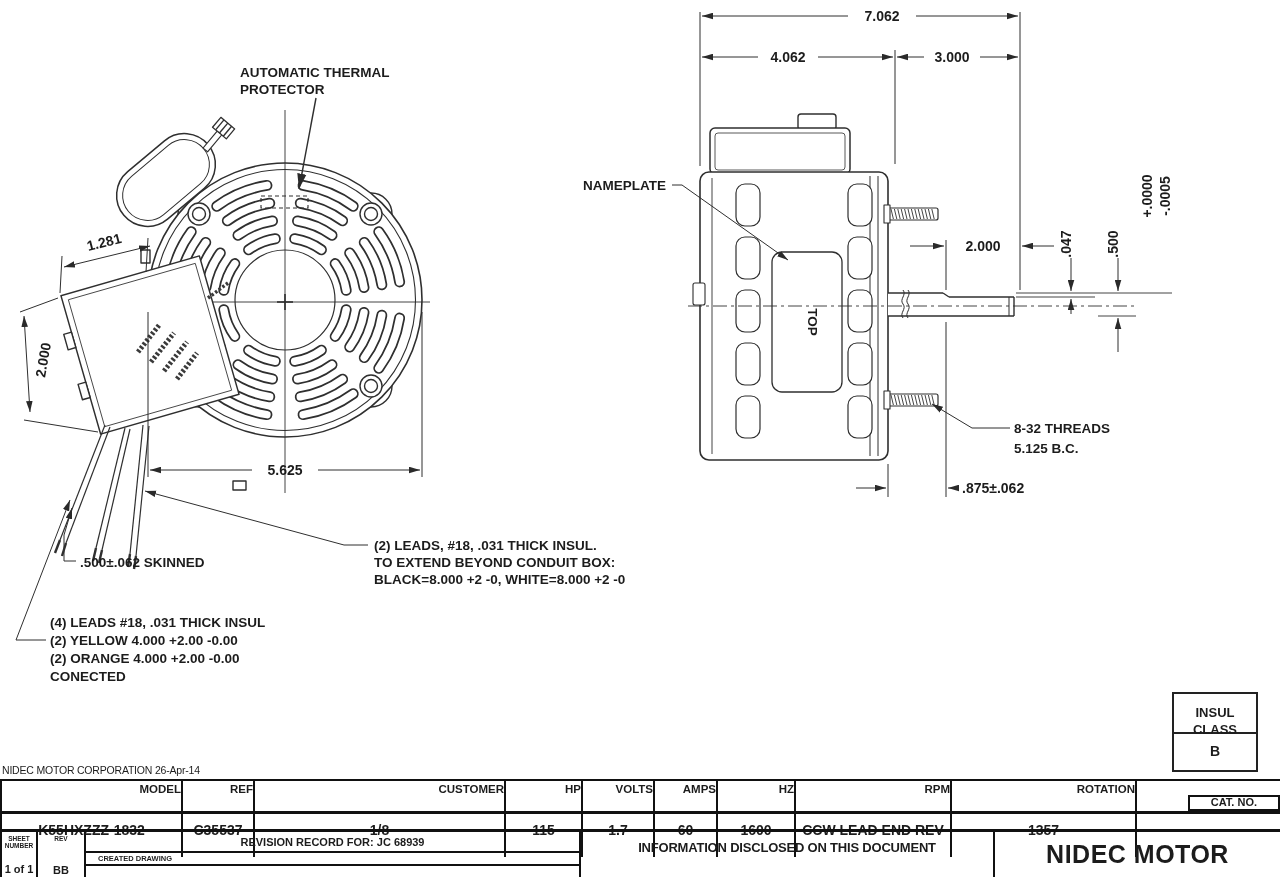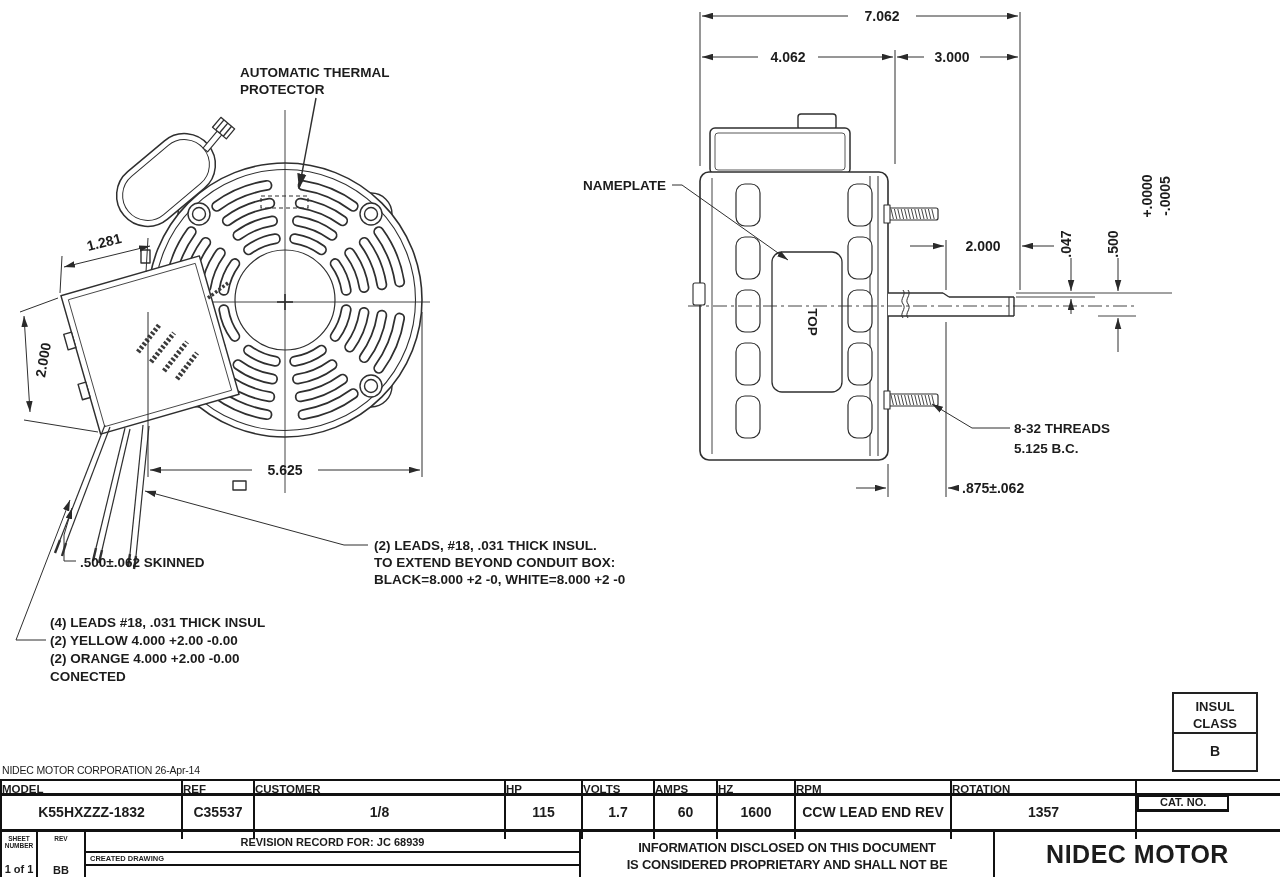--- a/index.html
+++ b/index.html
@@ -4,47 +4,47 @@
 <style>
   html,body{margin:0;padding:0;background:#fff;}
   #page{position:relative;width:1280px;height:877px;background:#fff;overflow:hidden;
         font-family:"Liberation Sans",sans-serif;color:#1c1c1c;}
   svg text{font-family:"Liberation Sans",sans-serif;fill:#1c1c1c;font-weight:bold;}
   .dimtxt{font-size:14px;}
   .notetxt{font-size:13.5px;}
   
   .insul{position:absolute;left:1172px;top:692px;width:86px;height:80px;border:2px solid #222;
          box-sizing:border-box;text-align:center;}
-  .insul .hd{height:40px;border-bottom:2px solid #222;font-weight:bold;font-size:13px;line-height:17px;padding-top:4px;box-sizing:border-box;}
+  .insul .hd{height:40px;border-bottom:2px solid #222;font-weight:bold;font-size:13px;line-height:17px;padding-top:10px;box-sizing:border-box;}
   .insul .val{font-weight:bold;font-size:14px;padding-top:9px;}
   
   .corp{position:absolute;left:2px;top:764px;font-size:10.5px;font-weight:normal;letter-spacing:-0.2px;}
   
   .spec{position:absolute;left:0;top:779px;width:1280px;display:grid;
         grid-template-columns:181px 72px 251px 77px 72px 63px 78px 156px 185px 145px;
         border-top:2px solid #111;border-left:2px solid #111;box-sizing:border-box;}
-  .spec .h{height:15px;border-right:2px solid #111;border-bottom:3px solid #111;
-           font-size:11.5px;font-weight:bold;text-align:left;line-height:16px;box-sizing:border-box;}
+  .spec .h{height:33px;border-right:2px solid #111;border-bottom:3px solid #111;
+           font-size:11.5px;font-weight:bold;text-align:right;line-height:16px;box-sizing:border-box;}
   .spec .v{height:43px;border-right:2px solid #111;font-size:14px;font-weight:bold;
            text-align:center;line-height:33px;box-sizing:border-box;}
   .catno{display:inline-block;border:2px solid #111;border-bottom:3px solid #111;
          padding:0 21px;height:12px;line-height:11px;margin-top:14px;font-size:11px;}
   
   .band{position:absolute;left:0;top:829px;width:1280px;height:48px;border-top:3px solid #111;
         box-sizing:border-box;overflow:hidden;}
   .band > div{position:absolute;top:0;height:60px;box-sizing:border-box;}
   .cell-sheet{left:0;width:38px;border-left:2px solid #111;border-right:2px solid #111;text-align:center;}
   .cell-rev{left:38px;width:48px;border-right:2px solid #111;text-align:center;}
   .tiny{font-size:6.5px;font-weight:bold;line-height:7px;padding-top:3px;}
   .sheetval{font-size:11px;font-weight:bold;margin-top:14px;}
   .cell-record{left:86px;width:495px;border-right:2px solid #111;}
   .rec-title{height:21px;border-bottom:2px solid #111;text-align:center;font-size:11px;
              font-weight:bold;line-height:21px;box-sizing:border-box;}
   .rec-row{height:13px;border-bottom:2px solid #111;font-size:7.5px;font-weight:bold;
-           line-height:12px;padding-left:4px;box-sizing:border-box;}
+           line-height:12px;padding-left:12px;box-sizing:border-box;}
   .cell-info{left:581px;width:414px;border-right:2px solid #111;text-align:center;
              font-size:13px;font-weight:bold;padding-top:7px;line-height:17px;letter-spacing:-0.2px;}
   .cell-nidec{left:995px;width:285px;text-align:center;font-size:25px;font-weight:900;
               line-height:44px;letter-spacing:0.5px;}
 </style>
 </head>
 <body>
 
 <div id="page">
 
@@ -427,18 +427,17 @@
     <div class="tiny">REV</div>
     <div class="sheetval" style="margin-top:22px;">BB</div>
   </div>
   <div class="cell-record">
     <div class="rec-title">REVISION RECORD FOR: JC 68939</div>
     <div class="rec-row">CREATED DRAWING</div>
     <div class="rec-row"></div>
   </div>
   <div class="cell-info">
     <div>INFORMATION DISCLOSED ON THIS DOCUMENT</div>
-    <div>IS CONSIDERED PROPRIETARY AND SHALL NOT BE</div>
   </div>
   <div class="cell-nidec">NIDEC MOTOR</div>
 </div>
 
 </div>
 
 </body></html>

